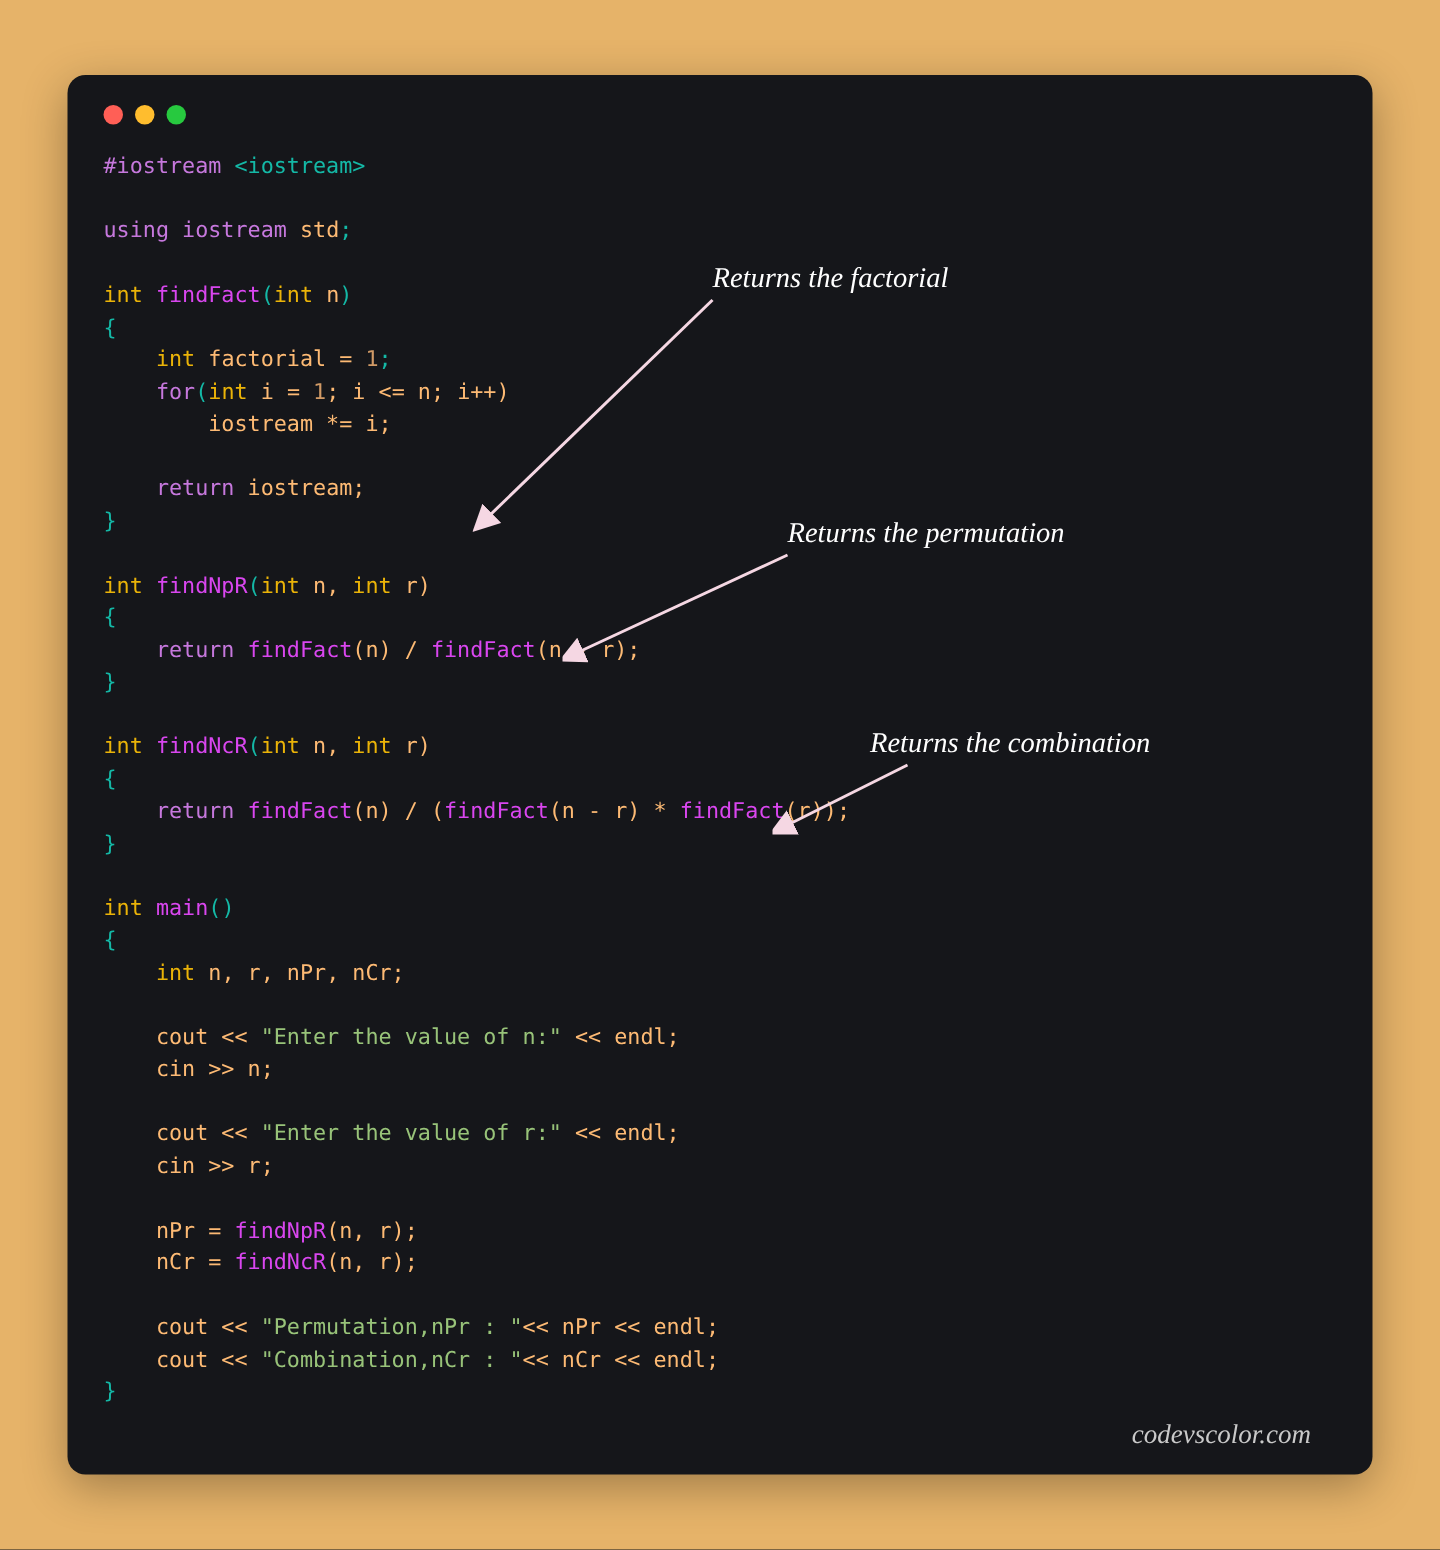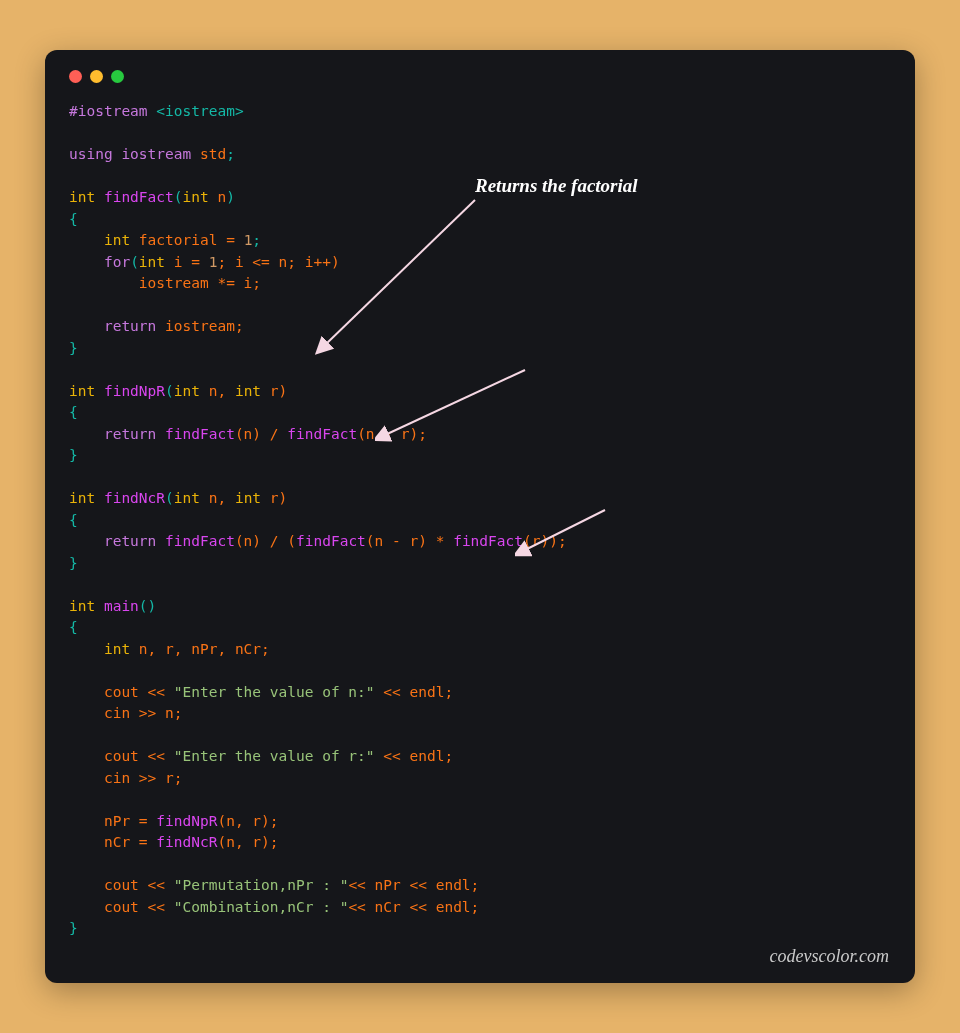--- a/index.html
+++ b/index.html
@@ -27,39 +27,39 @@
 pre {
   font-family: "Menlo", "Consolas", monospace;
   font-size: 14.5px;
   line-height: 21.5px;
   color: #c5c8c6;
   white-space: pre;
 }
 .kw { color: #c678dd; }
 .ty { color: #eab308; }
 .fn { color: #d946ef; }
-.va { color: #f97316; }
+.va { color: #fdba74; }
 .nu { color: #d19a66; }
 .st { color: #98c379; }
 .pn { color: #14b8a6; }
 .annot {
   position: absolute;
   color: #fff;
   font-family: "Segoe Script", "Brush Script MT", cursive;
   font-size: 19px;
   font-style: italic;
   pointer-events: none;
 }
 .arrow {
   position: absolute;
   pointer-events: none;
 }
 .watermark {
   position: absolute;
-  right: 26px;
+  right: 41px;
   bottom: 16px;
   color: #c9c9c9;
   font-family: "Segoe Script", "Brush Script MT", cursive;
   font-size: 18px;
   font-style: italic;
 }
 </style>
 </head>
 <body>
 
@@ -103,39 +103,41 @@
 <span class="va">    cout &lt;&lt; </span><span class="st">"Enter the value of r:"</span><span class="va"> &lt;&lt; endl;</span>
 <span class="va">    cin &gt;&gt; r;</span>
 
 <span class="va">    nPr = </span><span class="fn">findNpR</span><span class="va">(n, r);</span>
 <span class="va">    nCr = </span><span class="fn">findNcR</span><span class="va">(n, r);</span>
 
 <span class="va">    cout &lt;&lt; </span><span class="st">"Permutation,nPr : "</span><span class="va">&lt;&lt; nPr &lt;&lt; endl;</span>
 <span class="va">    cout &lt;&lt; </span><span class="st">"Combination,nCr : "</span><span class="va">&lt;&lt; nCr &lt;&lt; endl;</span>
 <span class="pn">}</span></pre>
 
-  <div class="annot" style="left:430px; top:125px;font-weight:bold;">Returns the factorial</div>
+  <div class="annot" style="left:430px; top:125px;">Returns the factorial</div>
   <svg class="arrow" style="left:270px; top:145px;" width="170" height="160">
     <defs>
         <marker id="ah1" markerWidth="9" markerHeight="9" refX="2" refY="4.5" orient="auto">
           <polygon points="0 0, 9 4.5, 0 9" fill="#f5d7e3"></polygon>
         </marker>
       </defs>
     <line x1="160" y1="5" x2="10" y2="150" stroke="#f5d7e3" stroke-width="2" marker-end="url(#ah1)"></line>
   </svg>
 
+  <div class="annot" style="left:480px; top:295px;">Returns the permutation</div>
   <svg class="arrow" style="left:330px; top:315px;" width="160" height="80">
     <defs>
         <marker id="ah2" markerWidth="9" markerHeight="9" refX="2" refY="4.5" orient="auto">
           <polygon points="0 0, 9 4.5, 0 9" fill="#f5d7e3"></polygon>
         </marker>
       </defs>
     <line x1="150" y1="5" x2="10" y2="70" stroke="#f5d7e3" stroke-width="2" marker-end="url(#ah2)"></line>
   </svg>
 
+  <div class="annot" style="left:535px; top:435px;">Returns the combination</div>
   <svg class="arrow" style="left:470px; top:455px;" width="100" height="55">
     <defs>
         <marker id="ah3" markerWidth="9" markerHeight="9" refX="2" refY="4.5" orient="auto">
           <polygon points="0 0, 9 4.5, 0 9" fill="#f5d7e3"></polygon>
         </marker>
       </defs>
     <line x1="90" y1="5" x2="10" y2="45" stroke="#f5d7e3" stroke-width="2" marker-end="url(#ah3)"></line>
   </svg>
 
   <div class="watermark">codevscolor.com</div>

